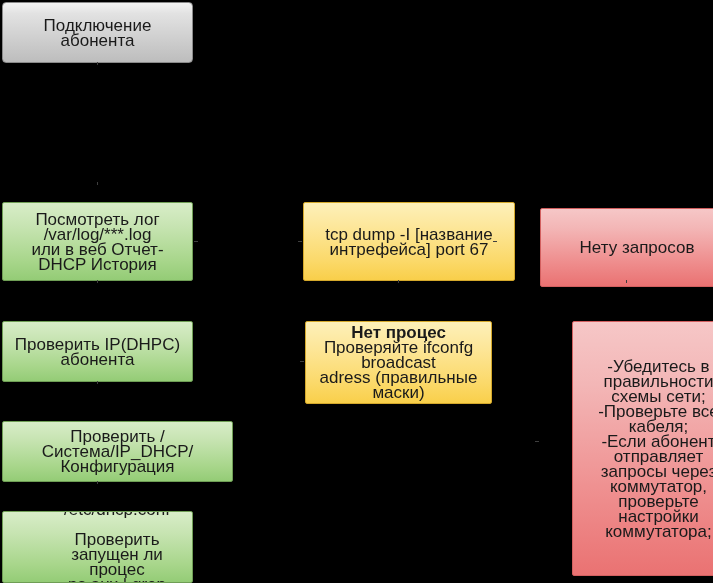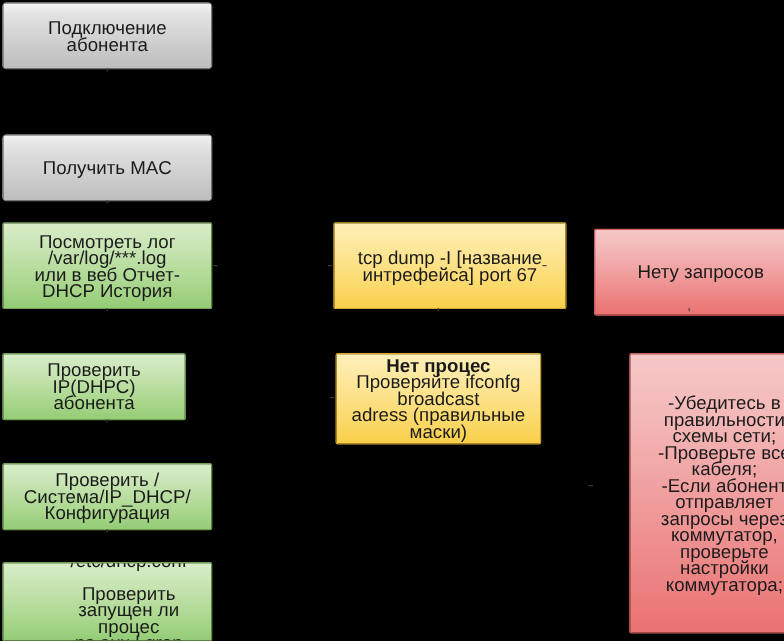--- a/index.html
+++ b/index.html
@@ -72,31 +72,28 @@
   .stub.h { width: 4px; height: 1px; }
   .stub.v { width: 1px; height: 3px; }
 </style>
 </head>
 <body>
 
 <div id="canvas" style="background: rgb(0, 0, 0);">
     <div class="node grey" style="left: 2px; top: 2px; width: 191px; height: 61px;">
       <div class="txt">Подключение абонента</div>
     </div>
-    <div class="node grey" style="left: 2px; top: 122px; width: 191px; height: 61px;">
-      <div class="txt">Получить MAC</div>
-    </div>
     <div class="node green" style="left: 2px; top: 202px; width: 191px; height: 79px;">
       <div class="txt">Посмотреть лог /var/log/***.log
 или в веб Отчет-DHCP История</div>
     </div>
-    <div class="node green" style="left: 2px; top: 321px; width: 167px; height: 61px;">
+    <div class="node green" style="left: 2px; top: 321px; width: 191px; height: 61px;">
       <div class="txt">Проверить IP(DHPC) абонента</div>
     </div>
-    <div class="node green" style="left: 2px; top: 421px; width: 191px; height: 61px;">
+    <div class="node green" style="left: 2px; top: 421px; width: 231px; height: 61px;">
       <div class="txt">Проверить /Система/IP_DHCP/
 Конфигурация</div>
     </div>
     <div class="node green" style="left: 2px; top: 511px; width: 191px; height: 72px; padding-left: 45px;">
       <div class="txt">Проверить  /etc/dhcp.conf
 
 Проверить запущен ли процес
 ps aux | grep dhcp</div>
     </div>
     <div class="node yellow" style="left: 303px; top: 202px; width: 212px; height: 79px;">

